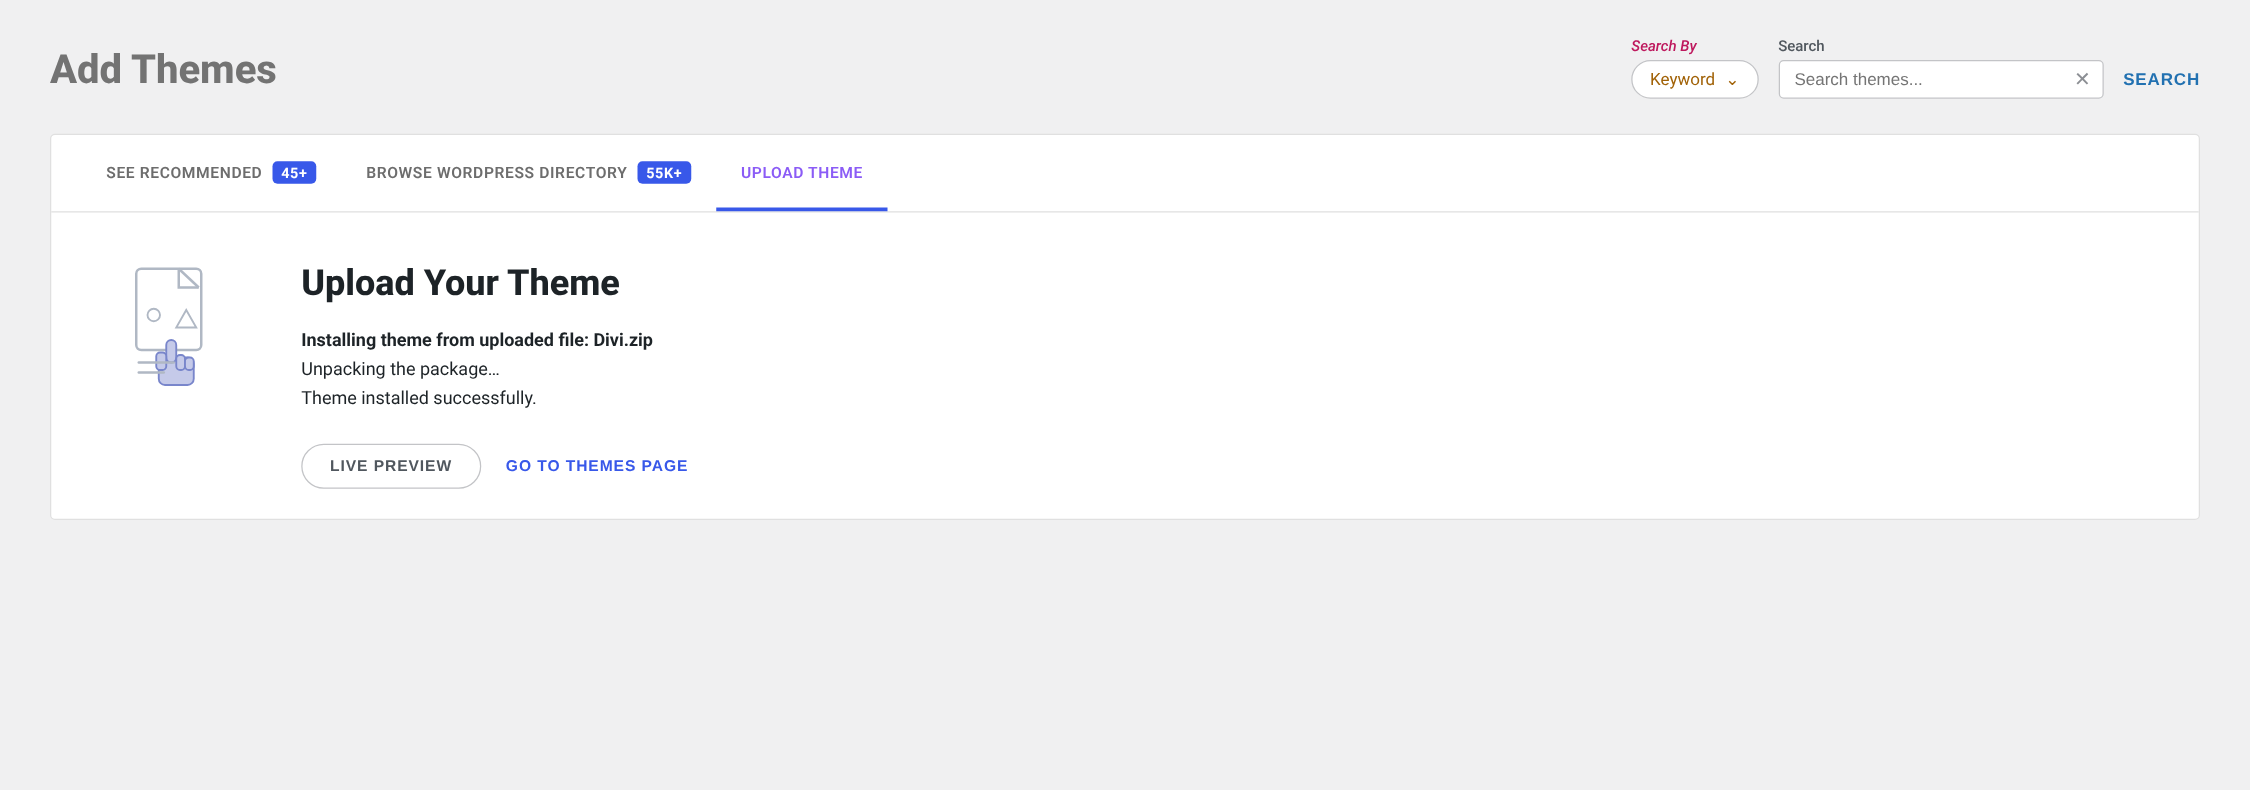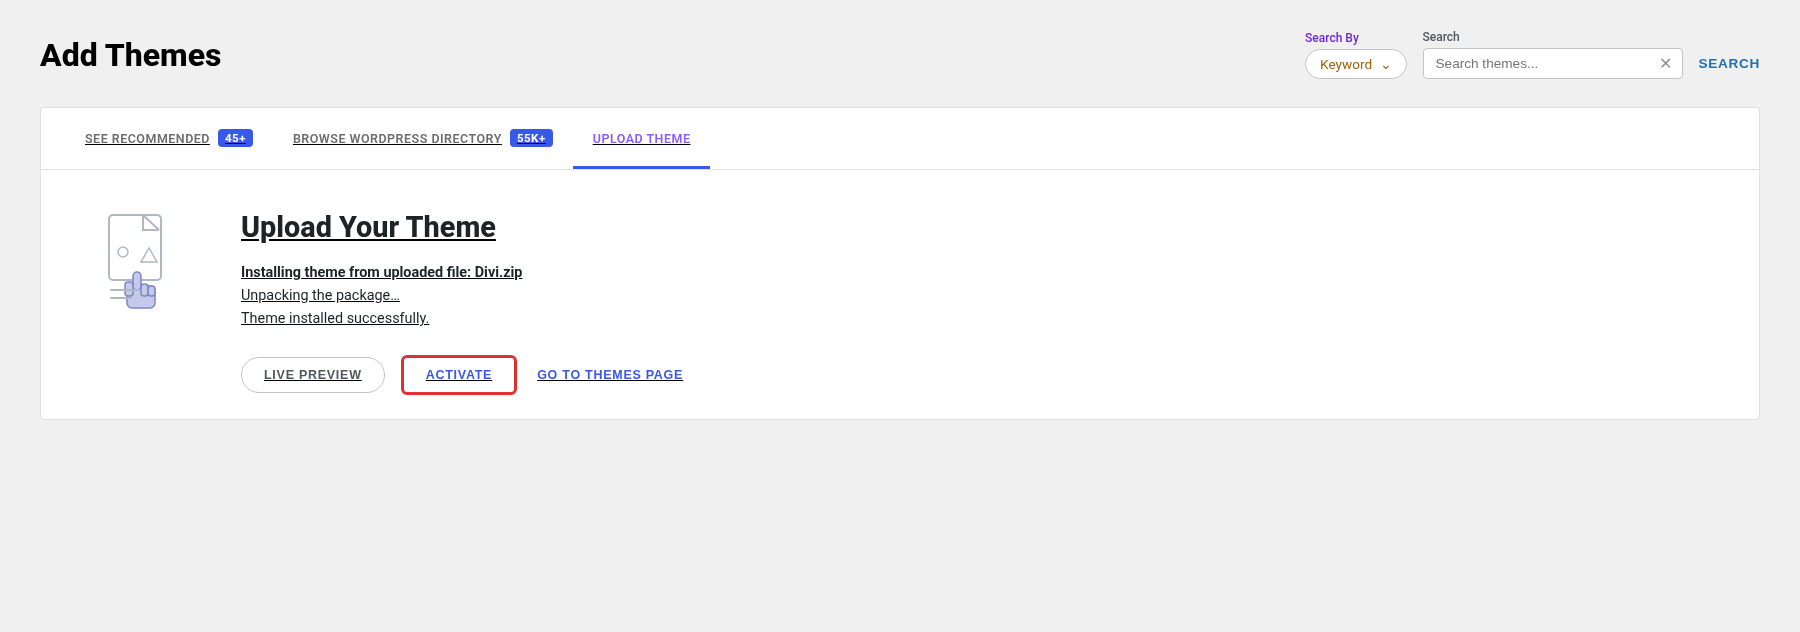--- a/index.html
+++ b/index.html
@@ -17,37 +17,38 @@
     }
     .header {
       display: flex;
       align-items: center;
       justify-content: space-between;
       margin-bottom: 28px;
     }
     .page-title {
       font-size: 2rem;
       font-weight: 800;
-      color: #000000;
+      color: #737373;
       text-align: right;
     }
     .header-right {
       display: flex;
       align-items: center;
       gap: 16px;
     }
     .search-by-group {
       display: flex;
       flex-direction: column;
       gap: 4px;
     }
     .search-by-group label {
       font-size: 0.75rem;
-      color: #6d28d9;
+      color: #be185d;
       font-weight: 500;
+      font-style: italic;
     }
     .search-by-select {
       display: flex;
       align-items: center;
       border: 1px solid #c3c4c7;
       border-radius: 20px;
       padding: 6px 14px;
       background: #fff;
       cursor: pointer;
       gap: 8px;
@@ -94,21 +95,20 @@
       font-size: 0.85rem;
       cursor: pointer;
       letter-spacing: 0.05em;
       align-self: flex-end;
       padding-bottom: 8px;
     }
     .main-card {
       background: #fff;
       border: 1px solid #e0e0e0;
       border-radius: 4px;
-      text-decoration: underline;
     }
     .tabs {
       display: flex;
       align-items: center;
       border-bottom: 1px solid #e0e0e0;
       padding: 0 24px;
       gap: 0;
     }
     .tab {
       display: flex;
@@ -281,19 +281,18 @@
       </div>
 
       <div class="upload-text-content">
         <h2 class="upload-title">Upload Your Theme</h2>
         <p class="upload-info bold">Installing theme from uploaded file: Divi.zip</p>
         <p class="upload-info normal">Unpacking the package…</p>
         <p class="upload-info normal">Theme installed successfully.</p>
 
         <div class="actions">
           <button class="btn-live-preview">LIVE PREVIEW</button>
-          <button class="btn-activate">ACTIVATE</button>
           <button class="btn-goto">GO TO THEMES PAGE</button>
         </div>
       </div>
     </div>
   </div>
 </div>
 
 </body></html>

